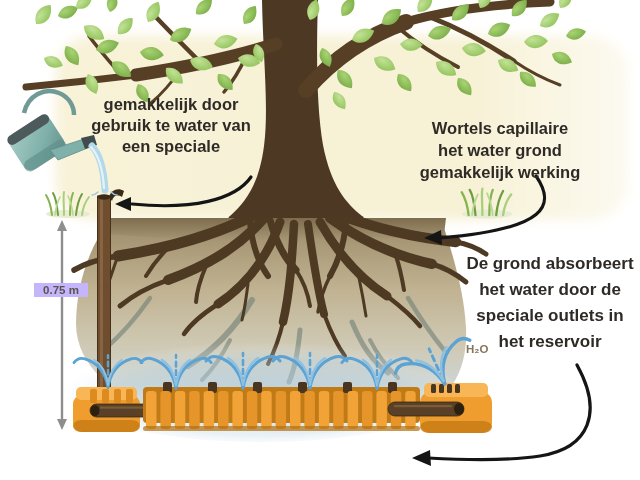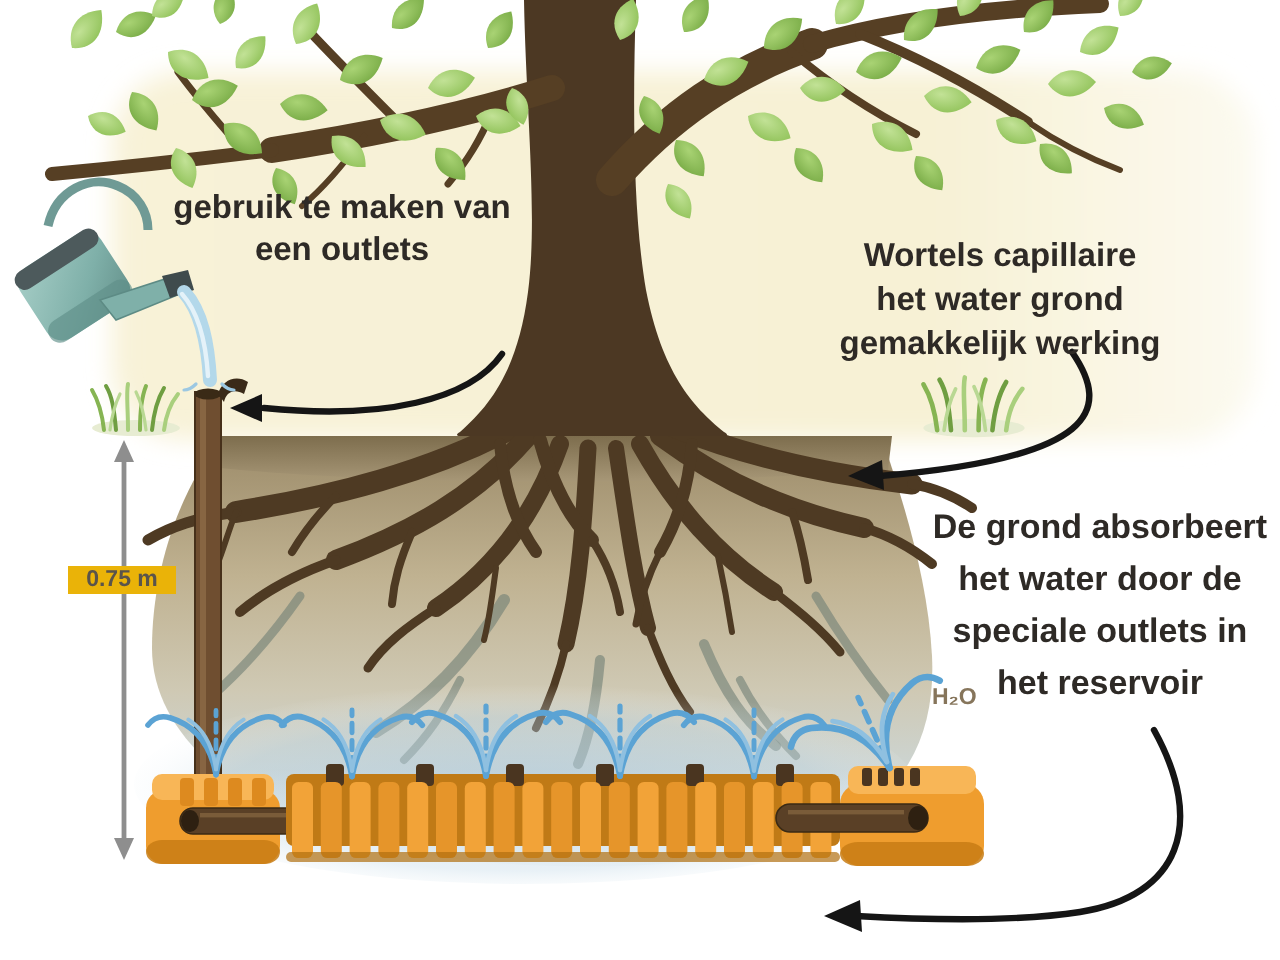--- a/index.html
+++ b/index.html
@@ -5,21 +5,21 @@
   html,body{margin:0;padding:0;background:#ffffff;}
   .stage{position:relative;width:640px;height:480px;background:#ffffff;overflow:hidden;
          font-family:"Liberation Sans",sans-serif;}
   .artwork{position:absolute;left:0;top:0;width:640px;height:480px;}
   .note{position:absolute;text-align:center;color:#2e2a26;font-weight:700;}
   .note .ln{white-space:nowrap;}
   #note-fill   {left:55px; top:94px;  width:232px; font-size:16.5px; line-height:21px;}
   #note-roots  {left:400px;top:117px; width:200px; font-size:16.5px; line-height:22px;}
   #note-ground {left:448px;top:251px; width:204px; font-size:17px;   line-height:26px;}
   #label-depth {position:absolute;left:34px;top:283px;width:54px;text-align:center;
-                font-size:11.5px;font-weight:700;color:#5a544b;background:#eab308;padding:1px 0;}
+                font-size:11.5px;font-weight:700;color:#5a544b;background:#c4b5fd;padding:1px 0;}
   #label-h2o   {position:absolute;left:466px;top:343px;font-size:11.5px;font-weight:700;color:#86755b;}
 </style>
 </head>
 <body>
 
 <div class="stage">
 
   <svg class="artwork" viewBox="0 0 640 480">
     <defs>
       <filter id="soft" x="-20%" y="-20%" width="140%" height="140%">
@@ -303,22 +303,23 @@
       <path d="M251,177 C235,200 192,210 132,204"></path>
       <path d="M131,197 L115,204 L131,211 Z" fill="#151515" stroke="none"></path>
       <path d="M536,176 C556,205 548,229 440,238"></path>
       <path d="M441,230 L424,238 L442,245 Z" fill="#151515" stroke="none"></path>
       <path d="M577,365 C603,412 590,448 540,456 C508,461 465,460 428,458"></path>
       <path d="M430,450 L412,458 L431,466 Z" fill="#151515" stroke="none"></path>
     </g>
   </svg>
 
   <div class="note" id="note-fill">
-    <div class="ln">gebruik te maken van</div>
-    <div class="ln">een outlets</div>
+    <div class="ln">gemakkelijk door</div>
+    <div class="ln">gebruik te water van</div>
+    <div class="ln">een speciale</div>
   </div>
 
   <div class="note" id="note-roots">
     <div class="ln">Wortels capillaire</div>
     <div class="ln">het water grond</div>
     <div class="ln">gemakkelijk werking</div>
   </div>
 
   <div class="note" id="note-ground">
     <div class="ln">De grond absorbeert</div>

